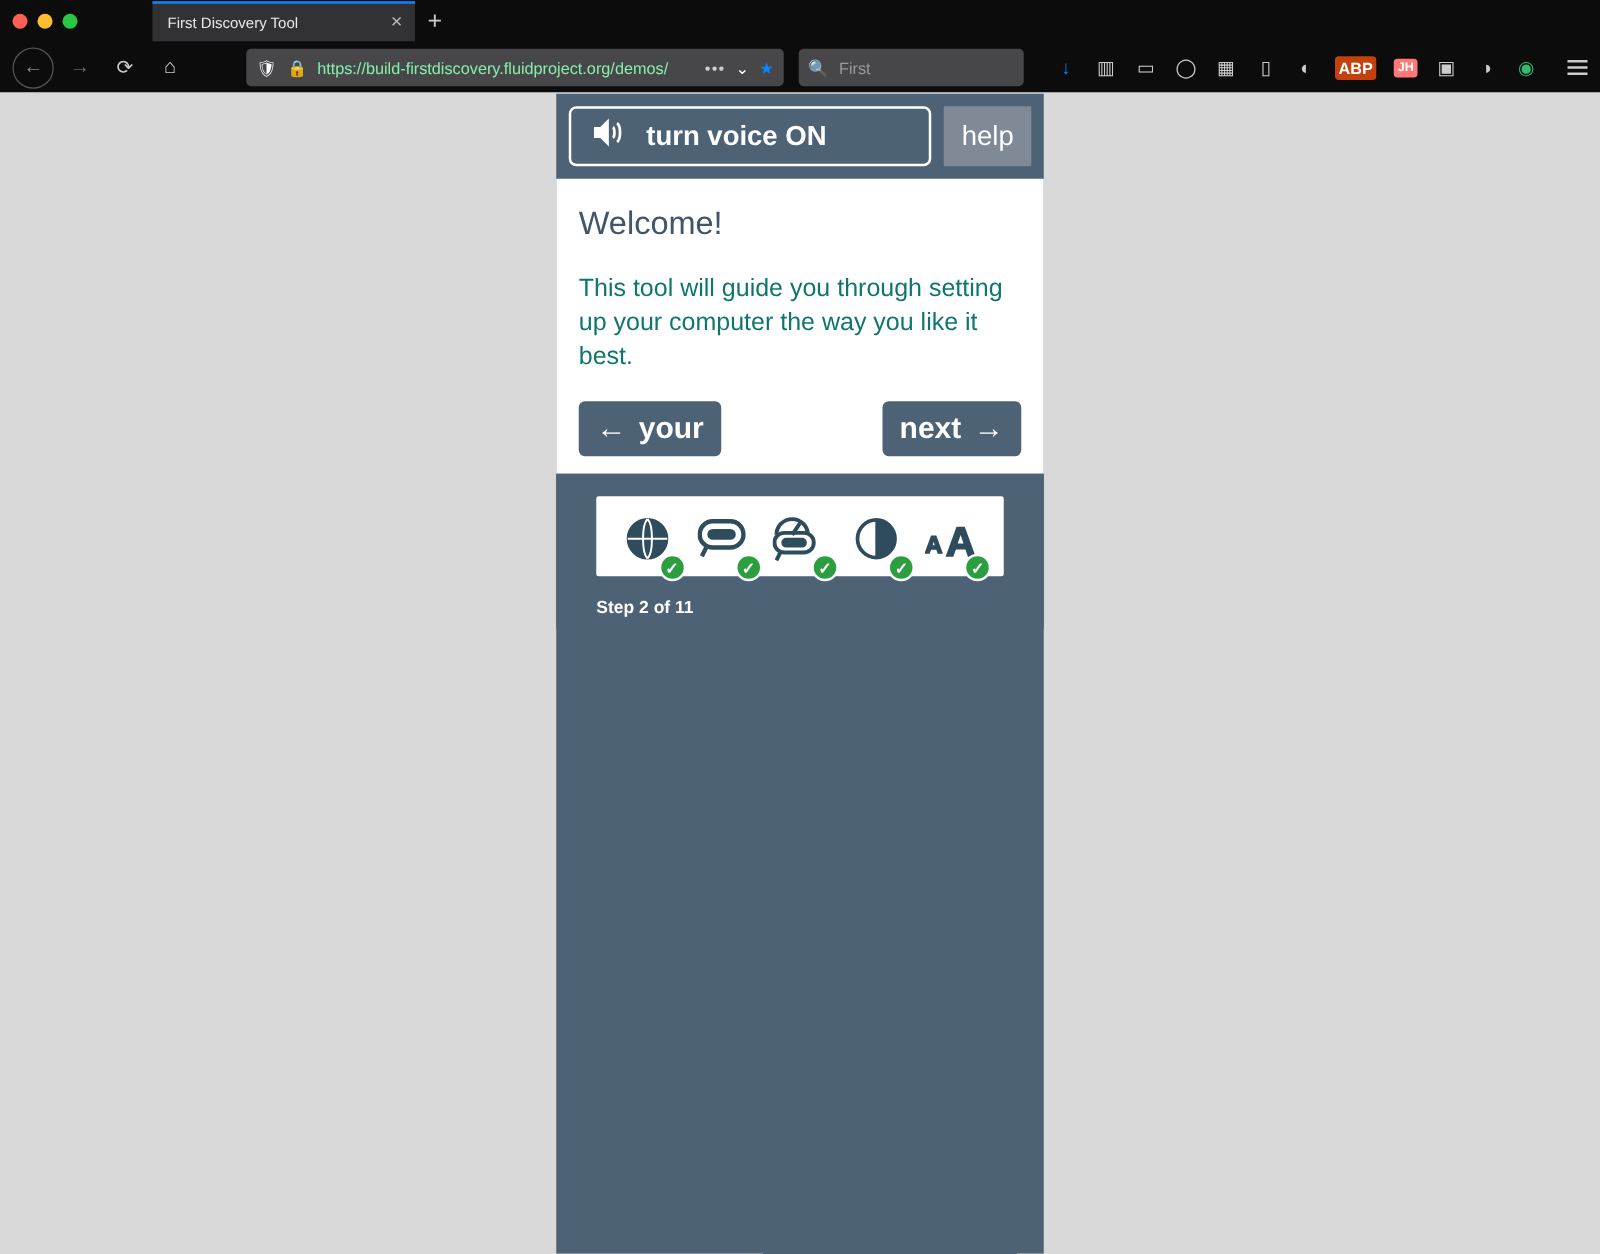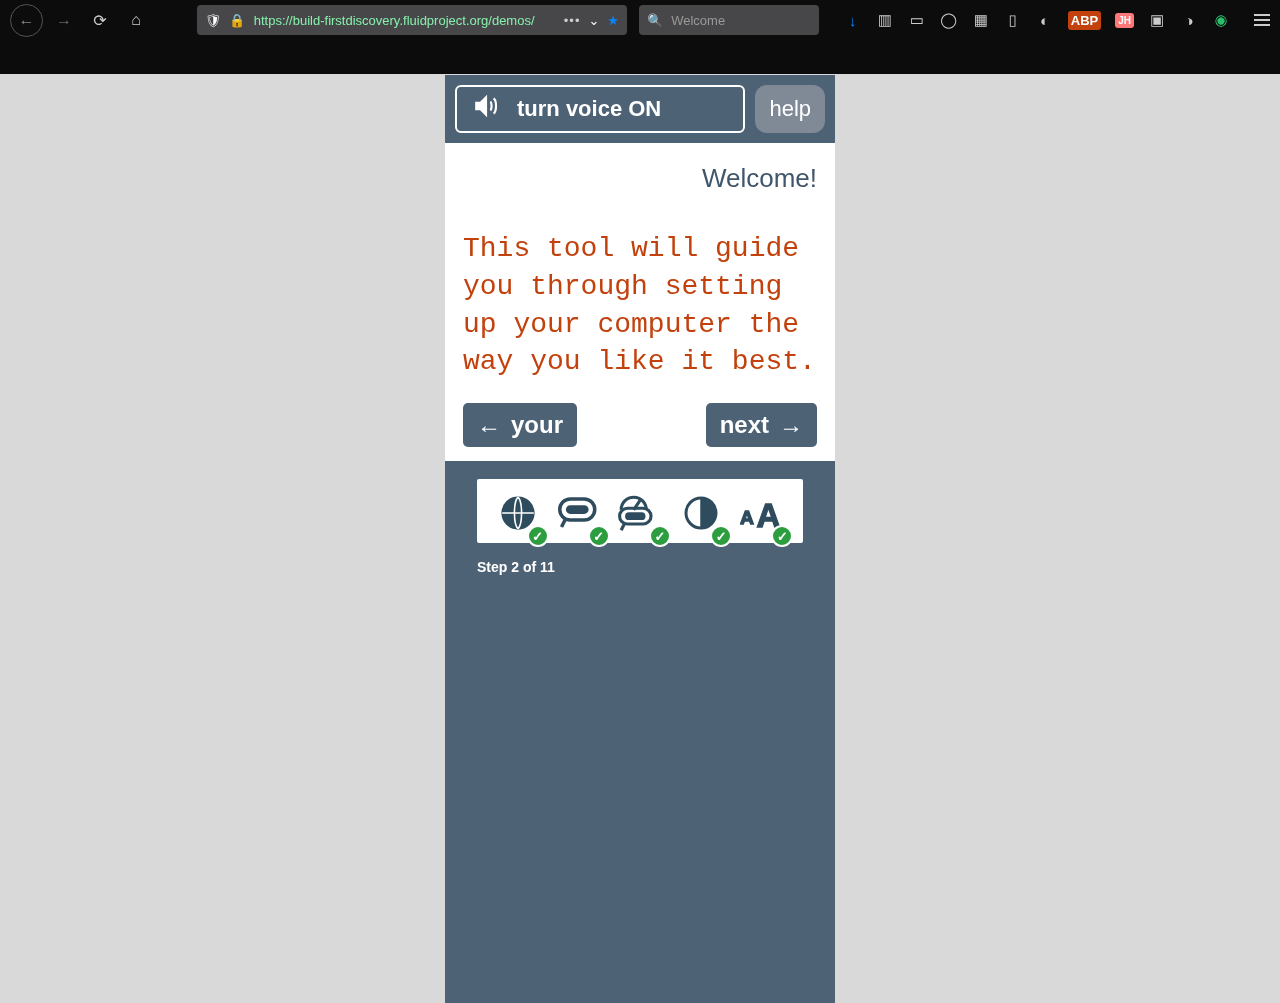--- a/index.html
+++ b/index.html
@@ -132,46 +132,44 @@
   display: flex;
   align-items: center;
   gap: 18px;
   padding: 0 16px;
   cursor: pointer;
 }
 .help-btn {
   background: #7f8a96;
   color: #fff;
   border: none;
-  border-radius: 12px;
+  border-radius: 0;
   font-size: 22px;
   font-weight: 500;
   height: 48px;
   padding: 0 14px;
   cursor: pointer;
 }
 
 .fd-body {
   background: #fff;
   padding: 20px 18px 14px 18px;
   color: #3b4a5a;
 }
 .fd-body h2 {
   font-size: 26px;
   font-weight: 500;
-  margin-bottom: 36px;
+  margin-bottom: 24px;
   color: #41566b;
-  text-align: right;
 }
 .fd-body p {
-  font-size: 28px;
+  font-size: 20px;
   line-height: 1.35;
   margin-bottom: 22px;
-  color: #c2410c;
-  font-family: Liberation Mono, monospace;
+  color: #0f766e;
 }
 .navrow {
   display: flex;
   justify-content: space-between;
   margin-top: 10px;
 }
 .navbtn {
   background: #4e6276;
   color: #fff;
   border: none;
@@ -218,38 +216,50 @@
   color:#fff;
   font-size:14px;
   margin-top:16px;
   font-weight:600;
 }
 </style>
 </head>
 <body>
 
 <div class="chrome">
+  <div class="tabbar">
+    <div class="traffic">
+      <div class="tl red"></div>
+      <div class="tl yel"></div>
+      <div class="tl grn"></div>
+    </div>
+    <div class="tab">
+      <span>First Discovery Tool</span>
+      <span class="tab-close">×</span>
+    </div>
+    <div class="tab-add">+</div>
+  </div>
   <div class="toolbar">
     <div class="tbtn back-circle">←</div>
     <div class="tbtn" style="color:#666">→</div>
     <div class="tbtn">⟳</div>
     <div class="tbtn">⌂</div>
     <div class="urlbar">
       <span>🛡</span>
       <span>🔒</span>
       <span>
         <span class="dim">https://build-firstdiscovery.</span><span class="bold">fluidproject.org</span><span class="dim">/demos/</span>
       </span>
       <span class="ellipsis" style="margin-left:auto">•••</span>
       <span>⌄</span>
       <span style="color:#0a84ff">★</span>
     </div>
     <div class="searchbar">
       <span>🔍</span>
-      <span>Welcome</span>
+      <span>First</span>
     </div>
     <div class="toolbar-right">
       <div class="ticon blue">↓</div>
       <div class="ticon">▥</div>
       <div class="ticon">▭</div>
       <div class="ticon">◯</div>
       <div class="ticon">▦</div>
       <div class="ticon">▯</div>
       <div class="ticon">◐</div>
       <div class="abp">ABP</div>

